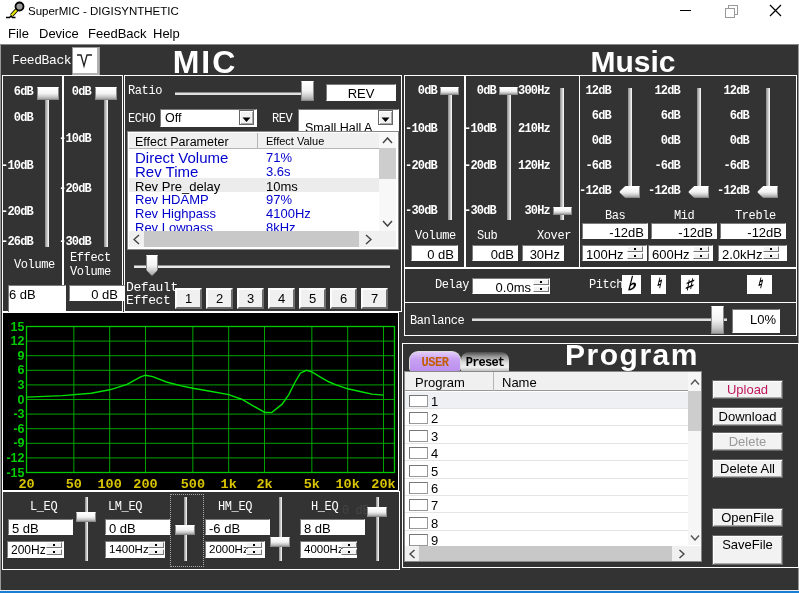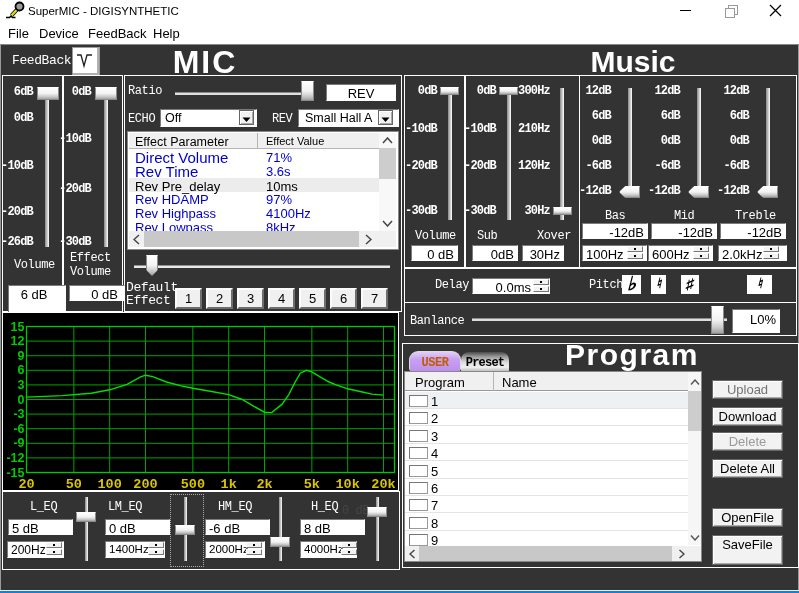--- a/index.html
+++ b/index.html
@@ -64,21 +64,21 @@
 <div class="wbox" style="left:124px;top:75px;width:276px;height:235px;"></div>
 
 <div class="slbl" style="left:0px;top:86px;width:33px;">6dB</div>
 <div class="slbl" style="left:0px;top:112px;width:33px;">0dB</div>
 <div class="slbl" style="left:-2px;top:160px;width:35px;">-10dB</div>
 <div class="slbl" style="left:-2px;top:206px;width:35px;">-20dB</div>
 <div class="slbl" style="left:-2px;top:236px;width:35px;">-26dB</div>
 <div class="vtrack" style="left:45px;top:98px;height:149px;width:4px;"></div>
 <div class="vthumb" style="left:37px;top:87px;width:22px;height:13px;"></div>
 <div class="lbl" style="left:14px;top:259px;">Volume</div>
-<div class="tb" style="left:8px;top:285px;width:50px;height:13px;text-align:center;padding:1px 6px 16px 0;">6 dB</div>
+<div class="tb" style="left:8px;top:285px;width:50px;height:13px;text-align:left;padding:1px 6px 16px 0;">6 dB</div>
 
 <div class="slbl" style="left:58px;top:86px;width:33px;">0dB</div>
 <div class="slbl" style="left:56px;top:133px;width:35px;">-10dB</div>
 <div class="slbl" style="left:56px;top:183px;width:35px;">-20dB</div>
 <div class="slbl" style="left:56px;top:236px;width:35px;">-30dB</div>
 <div class="vtrack" style="left:104px;top:98px;height:149px;width:4px;"></div>
 <div class="vthumb" style="left:95px;top:87px;width:22px;height:13px;"></div>
 <div class="lbl" style="left:70px;top:252px;">Effect</div>
 <div class="lbl" style="left:70px;top:266px;">Volume</div>
 <div class="tb" style="left:69px;top:285px;width:48px;height:13px;text-align:right;padding:1px 6px 0 0;">0 dB</div>
@@ -88,21 +88,21 @@
     <div class="abs" style="left:175px;top:93px;width:137px;height:2px;background:#e0e0e0;"></div>
 <div class="vthumb" style="left:301px;top:81px;width:13px;height:20px;"></div>
 <div class="tb" style="left:326px;top:84px;width:68px;height:14px;text-align:center;padding:1px 0 0 0;">REV</div>
 
 <div class="lbl" style="left:128px;top:113px;">ECHO</div>
 <div class="tb" style="left:160px;top:109px;width:91px;height:15px;padding:1px 0 0 4px;font-size:12.5px;">Off</div>
 <div class="btn2" style="left:239px;top:110px;width:15px;height:15px;"><svg width="11" height="11" viewBox="0 0 11 11">
         <path d="M1.5 3.5 L5.5 8 L9.5 3.5 Z" fill="#000"></path>
       </svg></div>
 <div class="lbl" style="left:272px;top:113px;">REV</div>
-<div class="tb" style="left:298px;top:109px;width:93px;height:15px;padding:1px 0 0 6px;font-size:12.5px;">Small Hall A</div>
+<div class="tb" style="left:298px;top:109px;width:93px;height:15px;padding:11px 0 0 6px;font-size:12.5px;">Small Hall A</div>
 <div class="btn2" style="left:378px;top:110px;width:15px;height:15px;"><svg width="11" height="11" viewBox="0 0 11 11">
         <path d="M1.5 3.5 L5.5 8 L9.5 3.5 Z" fill="#000"></path>
       </svg></div>
 
 <div class="abs" style="left:127px;top:131px;width:270px;height:117px;background:#fff;border:1px solid #888;"></div>
 <div class="abs" style="left:129px;top:133px;width:250px;height:15px;background:#f0f0f0;border-bottom:1px solid #b5b5b5;"></div>
 <div class="abs" style="left:257px;top:133px;width:1px;height:15px;background:#b5b5b5;"></div>
 <div class="abs" style="left:135px;top:135px;font-size:12.5px;color:#000;">Effect Parameter</div>
 <div class="abs" style="left:266px;top:135px;font-size:11px;color:#000;">Effect Value</div>
 <div class="abs" style="left:129px;top:178px;width:250px;height:14px;background:#ececec;"></div>
@@ -346,21 +346,21 @@
 
 <div class="abs" style="left:405px;top:546px;width:296px;height:15px;background:#f0f0f0;"></div>
 <svg class="abs" style="left:409px;top:549px;" width="7" height="10" viewBox="0 0 7 10">
       <path d="M5.5 1 L1 5 L5.5 9" fill="none" stroke="#444" stroke-width="1.4"></path>
     </svg>
 <div class="abs" style="left:419px;top:546px;width:253px;height:15px;background:#c8c8c8;"></div>
 <svg class="abs" style="left:678px;top:549px;" width="7" height="10" viewBox="0 0 7 10">
       <path d="M1.5 1 L6 5 L1.5 9" fill="none" stroke="#444" stroke-width="1.4"></path>
     </svg>
 
-<div class="btn2" style="left:712px;top:380px;width:71px;height:19px;font-size:13px;line-height:18px;color:#737373;">Upload</div>
+<div class="btn2" style="left:712px;top:380px;width:71px;height:19px;font-size:13px;line-height:18px;color:#be185d;">Upload</div>
 <div class="btn2" style="left:712px;top:407px;width:71px;height:19px;font-size:13px;line-height:18px;">Download</div>
 <div class="btn2" style="left:712px;top:432px;width:71px;height:19px;font-size:13px;line-height:18px;color:#9a9a9a;">Delete</div>
 <div class="btn2" style="left:712px;top:459px;width:71px;height:19px;font-size:13px;line-height:18px;">Delete All</div>
 <div class="btn2" style="left:712px;top:508px;width:71px;height:19px;font-size:13px;line-height:18px;">OpenFile</div>
 <div class="btn2" style="left:712px;top:535px;width:71px;height:30px;font-size:13px;line-height:18px;">SaveFile</div>
 
 <div class="lbl" style="left:30px;top:501px;">L_EQ</div>
 <div class="tb" style="left:8px;top:519px;width:60px;height:13px;padding:1px 0 0 3px;">5 dB</div>
 <div class="tb" style="left:7px;top:541px;width:52px;height:14px;padding:1px 0 0 3px;font-size:12px;">200Hz</div>
 <div class="spin" style="left:46px;top:542px;">

